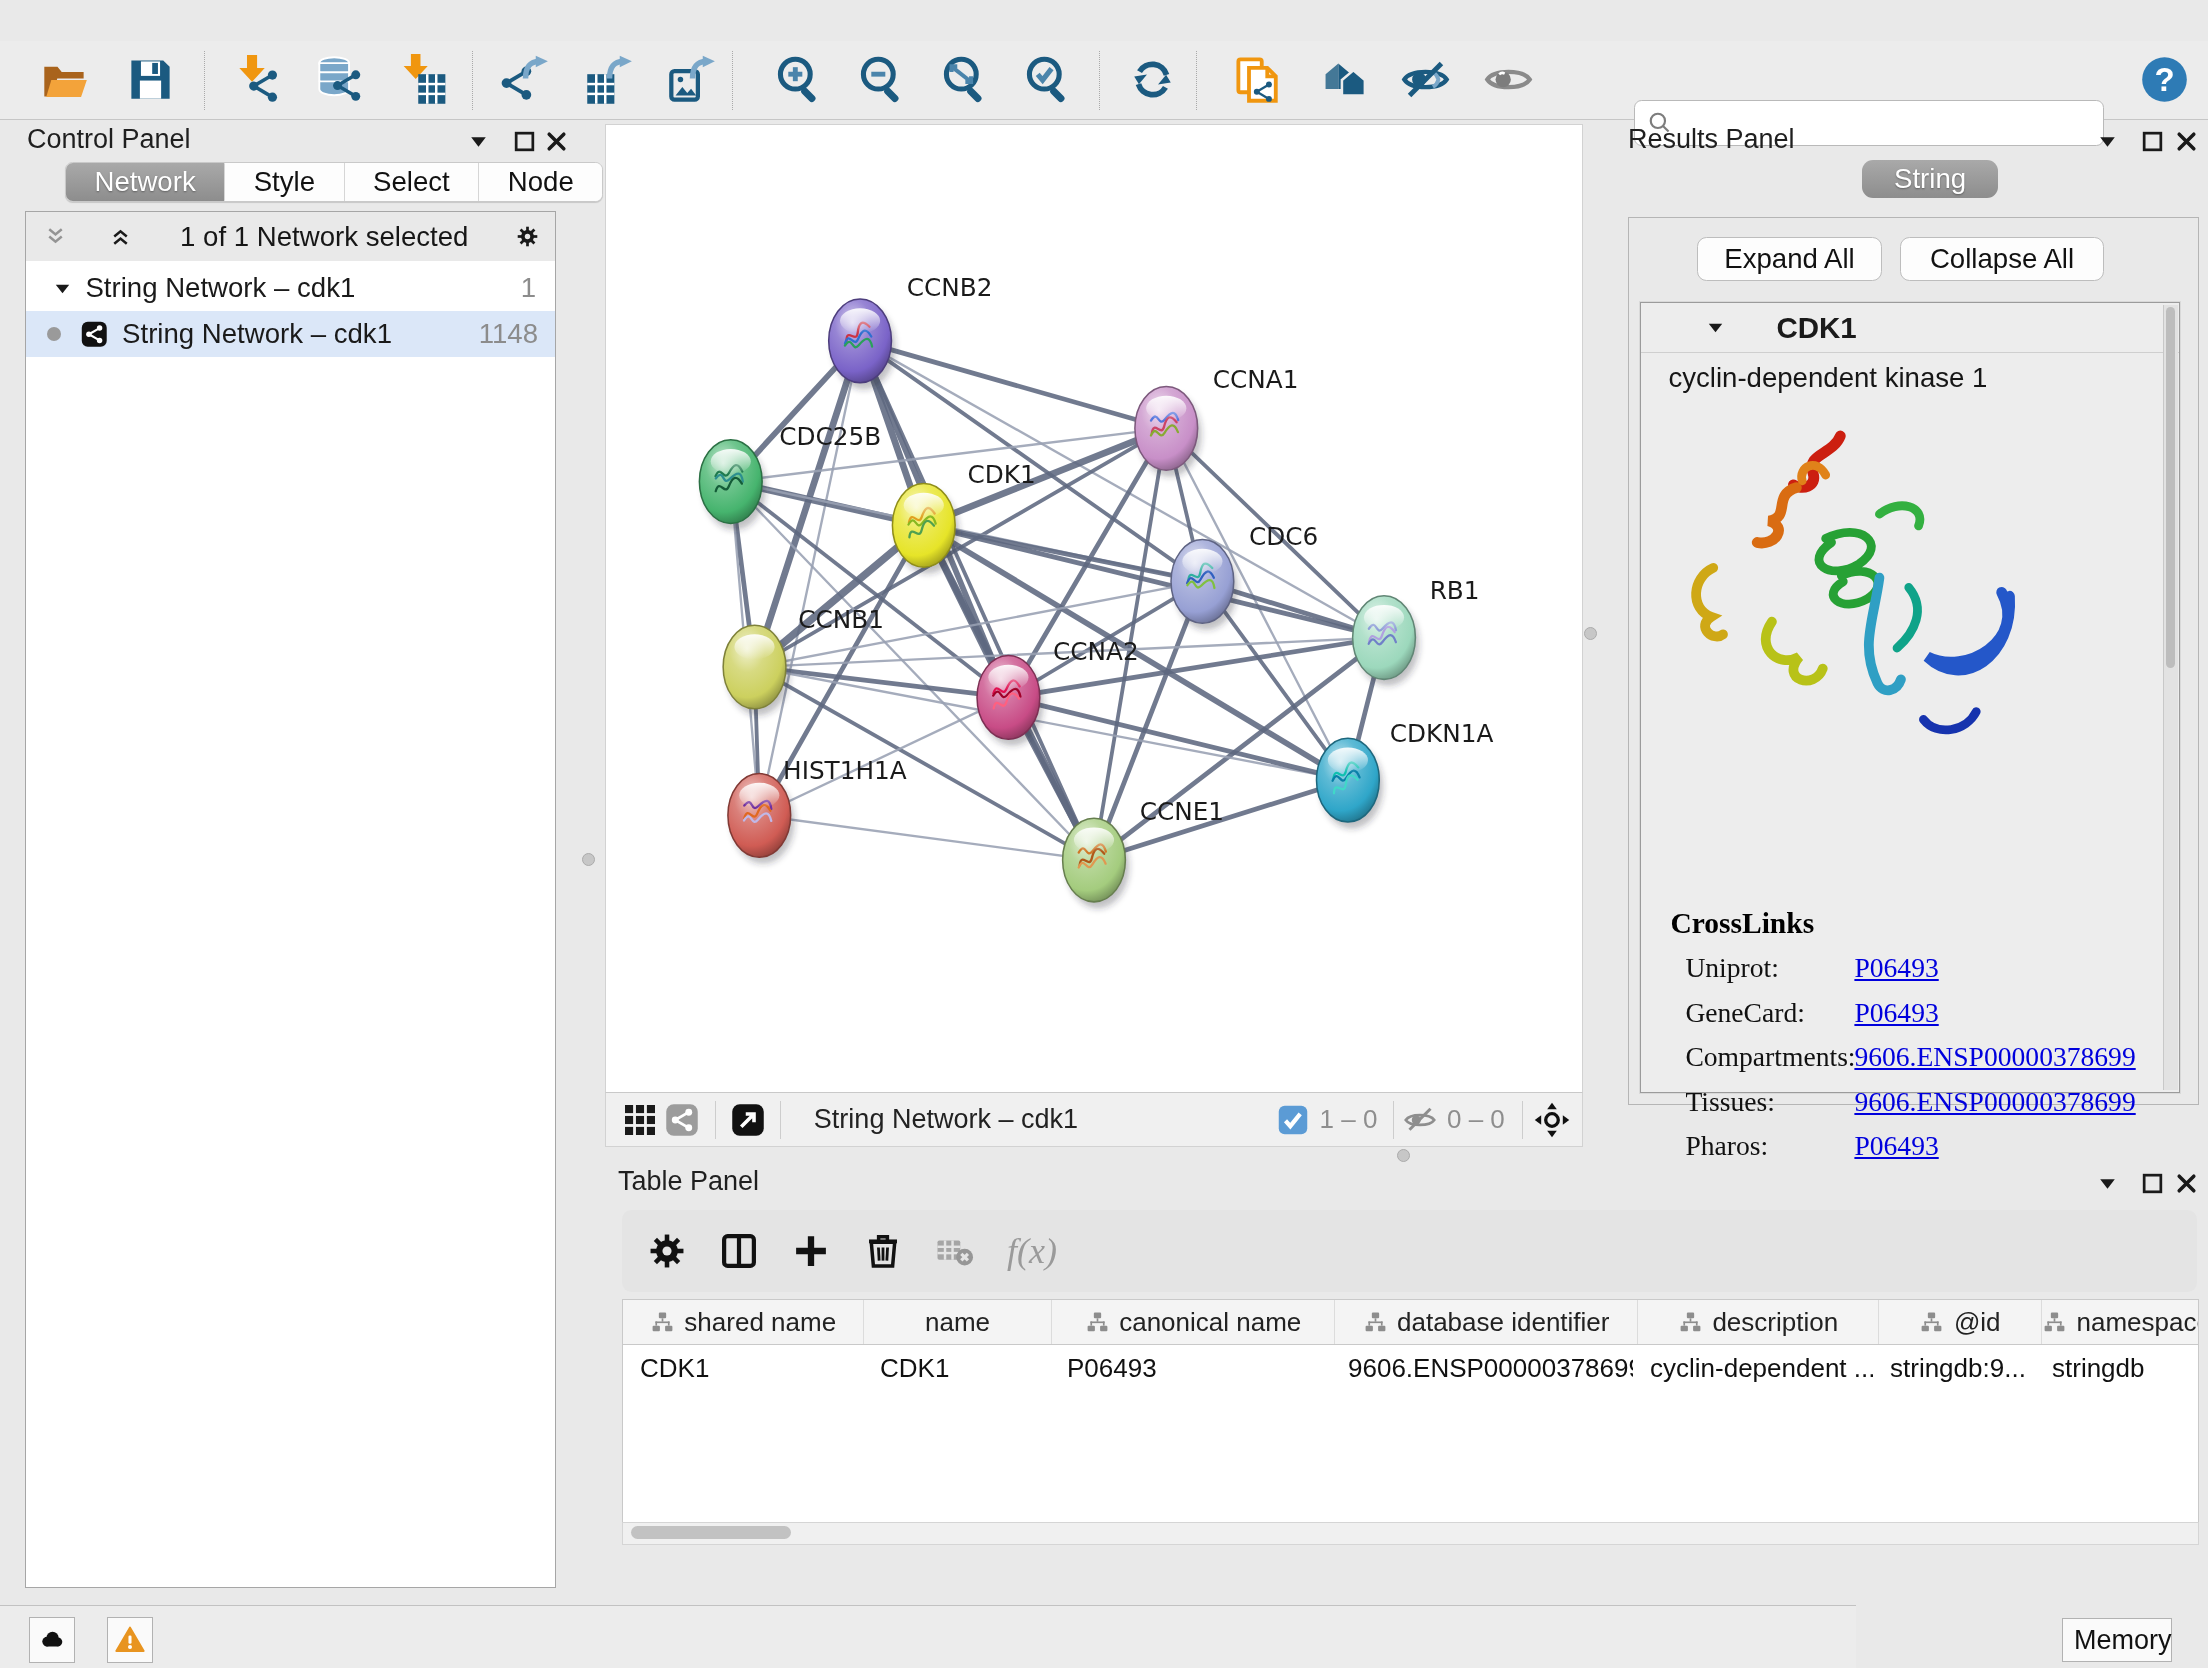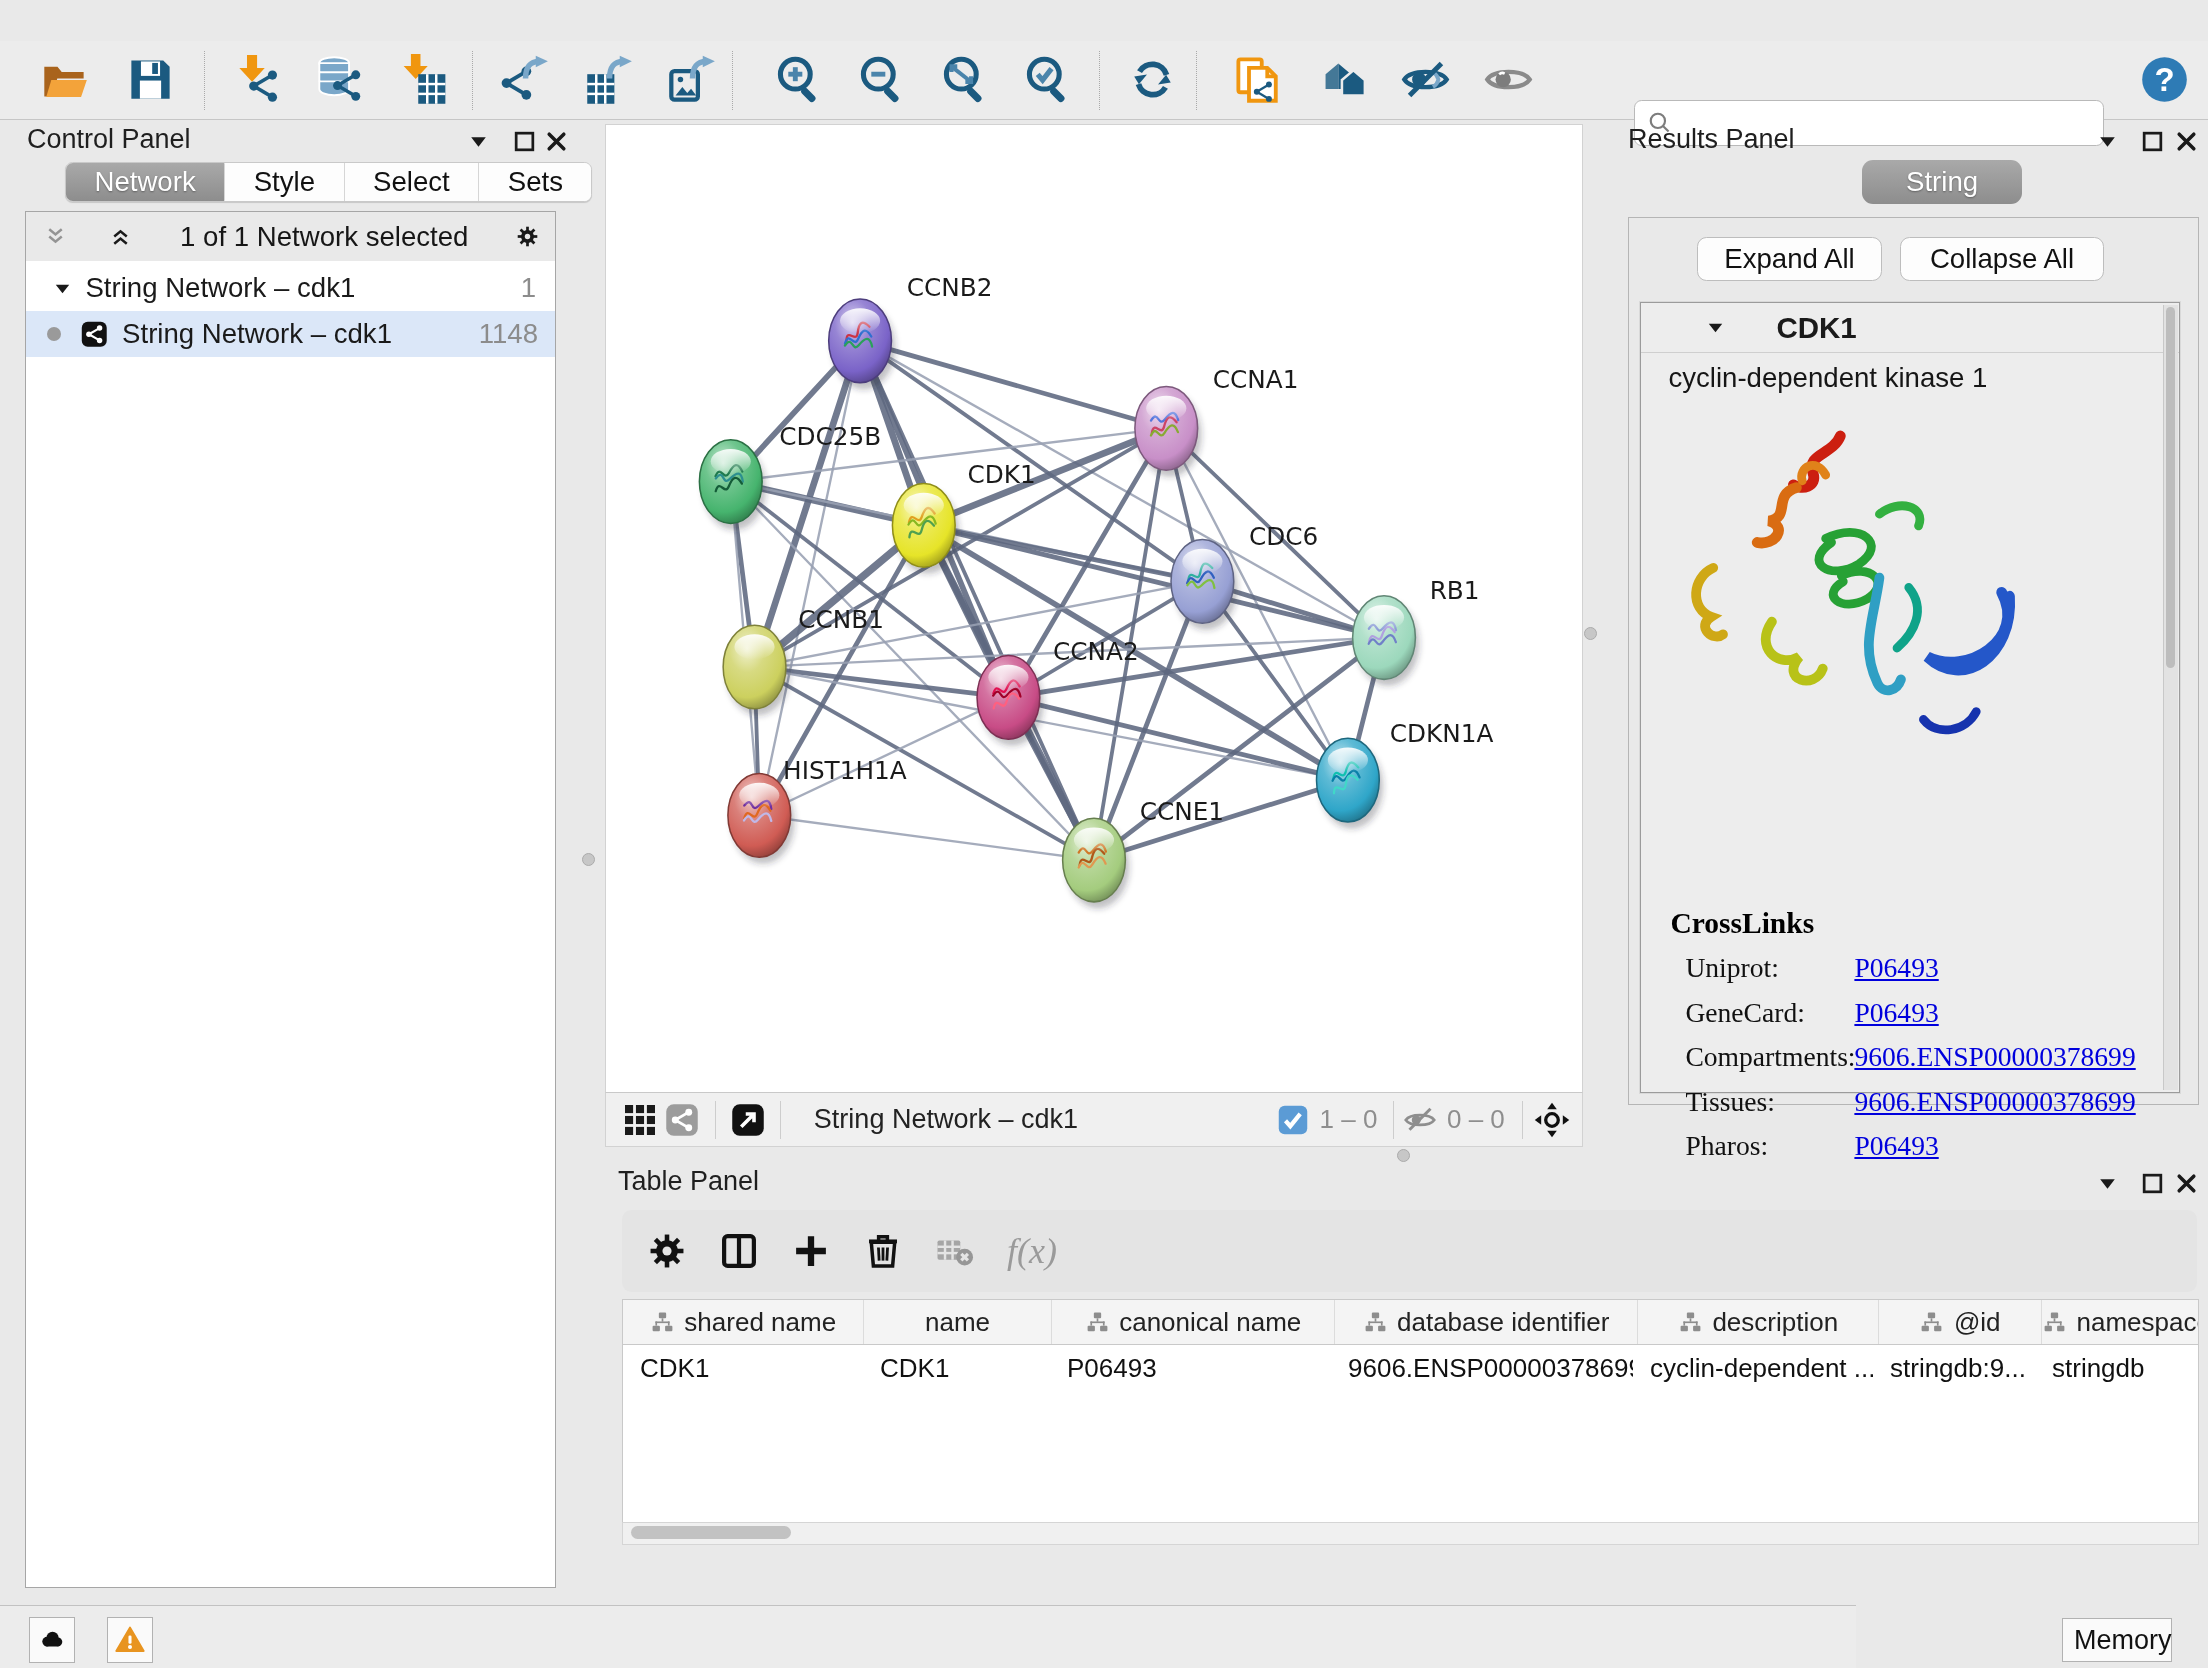--- a/index.html
+++ b/index.html
@@ -313,21 +313,21 @@
   <div class="picon" style="left:540px;top:125px">
     <svg viewBox="0 0 24 24">
         <path d="M5 5l14 14M19 5L5 19" stroke="#1a1a1a" stroke-width="3.4" stroke-linecap="round"></path>
       </svg>
     </div>
 
   <div class="tabseg" style="left:65px;top:162px" id="cptabs">
       <div class="tab active">Network</div>
       <div class="tab">Style</div>
       <div class="tab">Select</div>
-      <div class="tab">Sets</div>
+      <div class="tab">Node</div>
     </div>
 
   <div class="abs" id="treebox">
     <div id="treehdr">
       <div class="picon" style="position:static;margin-left:13.3px">
         <svg viewBox="0 0 24 24" fill="none" stroke="#949494" stroke-width="2.4">
             <path d="M6 5l6 5 6-5"></path>
             <path d="M6 12l6 5 6-5"></path>
           </svg>
         </div>
@@ -686,21 +686,21 @@
     <svg viewBox="0 0 24 24">
         <rect x="4" y="4" width="16" height="16" fill="none" stroke="#1a1a1a" stroke-width="2.6"></rect>
       </svg>
     </div>
   <div class="picon" style="left:2170px;top:125px">
     <svg viewBox="0 0 24 24">
         <path d="M5 5l14 14M19 5L5 19" stroke="#1a1a1a" stroke-width="3.4" stroke-linecap="round"></path>
       </svg>
     </div>
 
-  <div class="abs" style="left:1862px;top:160px;height:44px;padding:0 44px;background:linear-gradient(#a9a9a9,#8d8d8d);
+  <div class="abs" style="left:1862px;top:160px;height:38px;padding:0 32px;background:linear-gradient(#a9a9a9,#8d8d8d);
        border-radius:11px;color:#fff;font-size:27.6px;display:flex;align-items:center;text-shadow:0 1px 1.9px rgba(0,0,0,.35);">String</div>
 
   <div class="abs" id="stringbox">
     <div class="rbtn" style="left:68px;top:19px;width:183px">Expand All</div>
     <div class="rbtn" style="left:271px;top:19px;width:202px">Collapse All</div>
     <div id="innerbox">
       <div id="cdk1row">
         <svg viewBox="0 0 24 24" style="width:23px;height:23px;margin-left:63px">
           <path d="M5 8l7 9 7-9z" fill="#1a1a1a"></path>
           </svg>

